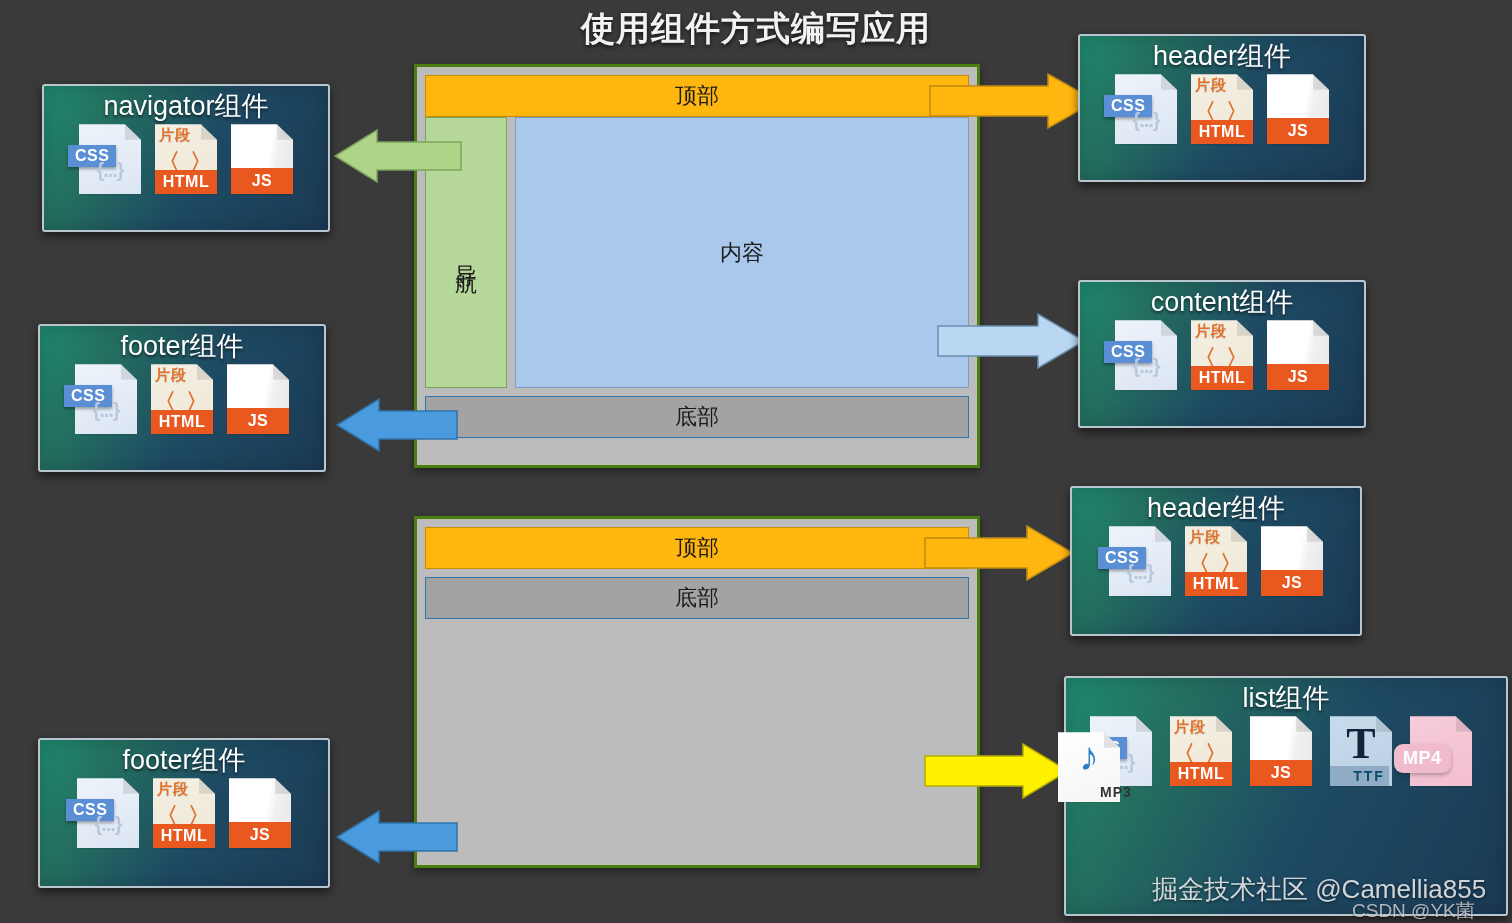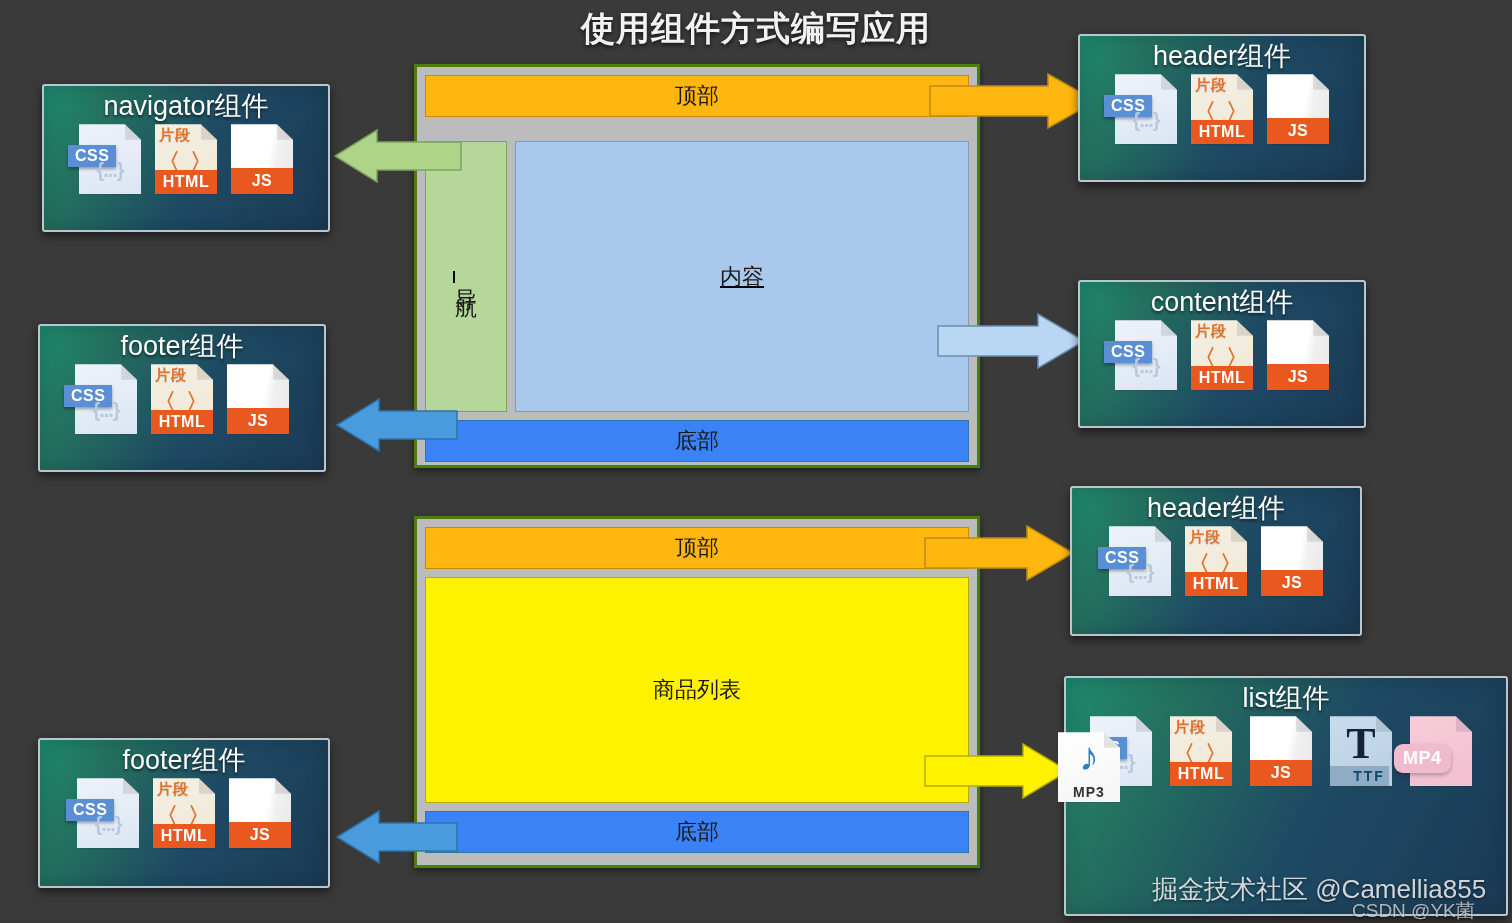--- a/index.html
+++ b/index.html
@@ -27,21 +27,21 @@
     padding:8px;
     box-shadow:0 3px 7px rgba(0,0,0,.45);
   }
   .band{
     box-sizing:border-box;
     border:1px solid #8a8a8a;
     display:flex;align-items:center;justify-content:center;
     font-size:22px;color:#1a1a1a;
   }
   .band-top{background:#ffb60f;border-color:#c98c00;height:42px;}
-  .band-bottom{background:#3b82f6;border-color:#2f74ab;height:42px;}
+  .band-bottom{background:#a3a3a3;border-color:#2f74ab;height:42px;}
   .band-nav{
     background:#b6d79a;border-color:#7da45f;
     writing-mode:vertical-rl;letter-spacing:6px;
     font-size:22px;
   }
   .band-content{background:#a9c8ec;border-color:#7e9cc2;}
   .band-list{background:#fff200;border-color:#b6ac00;}
 
   .mock-row{display:flex;gap:8px;}
 
@@ -129,21 +129,21 @@
     box-shadow:0 2px 4px rgba(0,0,0,.28);
   }
   
   .fi-mp3 .sheet{background:linear-gradient(160deg,#ffffff 0%,#f5f5f5 100%);}
   .fi-mp3 .note{
     position:absolute;left:0;right:0;top:4px;text-align:center;
     font-size:40px;color:#2a7fc4;line-height:1;
   }
   .fi-mp3 .foot{
     position:absolute;left:0;right:0;bottom:2px;
-    color:#333;font-size:14px;font-weight:bold;text-align:center;letter-spacing:1px;
+    color:#333;font-size:14px;font-weight:bold;text-align:left;letter-spacing:1px;padding-left:42px;
   }
 
   
   .arrow{position:absolute;}
   .arrow svg{display:block;overflow:visible;}
 
   
   .wm1{
     position:absolute;font-size:26px;color:rgba(255,255,255,.80);
     text-shadow:0 1px 3px rgba(0,0,0,.6);white-space:nowrap;
@@ -155,30 +155,29 @@
 </style>
 </head>
 <body>
 
 <div class="stage">
 
   <div class="title">使用组件方式编写应用</div>
 
   <div class="mock" style="left:414px;top:64px;width:566px;height:404px;">
     <div class="band band-top" style="width:100%;">顶部</div>
-    <div class="mock-row" style="margin-top:24px;height:271px;text-decoration:underline;">
+    <div class="mock-row" style="margin-top:0;height:271px;">
       <div class="band band-nav" style="width:82px;height:100%;">导航</div>
       <div class="band band-content" style="flex:1;height:100%;">内容</div>
     </div>
     <div class="band band-bottom" style="width:100%;margin-top:8px;">底部</div>
   </div>
 
   <div class="mock" style="left:414px;top:516px;width:566px;height:352px;">
     <div class="band band-top" style="width:100%;">顶部</div>
-    <div class="band band-list" style="width:100%;height:226px;margin-top:8px;">商品列表</div>
     <div class="band band-bottom" style="width:100%;margin-top:8px;">底部</div>
   </div>
 
   <div class="arrow" style="left:930px;top:72px;width:168px;height:58px;">
     <svg width="168" height="58" viewBox="0 0 168 58">
       <path d="M0,14 L118,14 L118,2 L166,29 L118,56 L118,44 L0,44 Z" fill="#ffb60f" stroke="#c08b12" stroke-width="1.5"></path>
     </svg>
   </div>
 
   <div class="arrow" style="left:333px;top:128px;width:128px;height:56px;">

